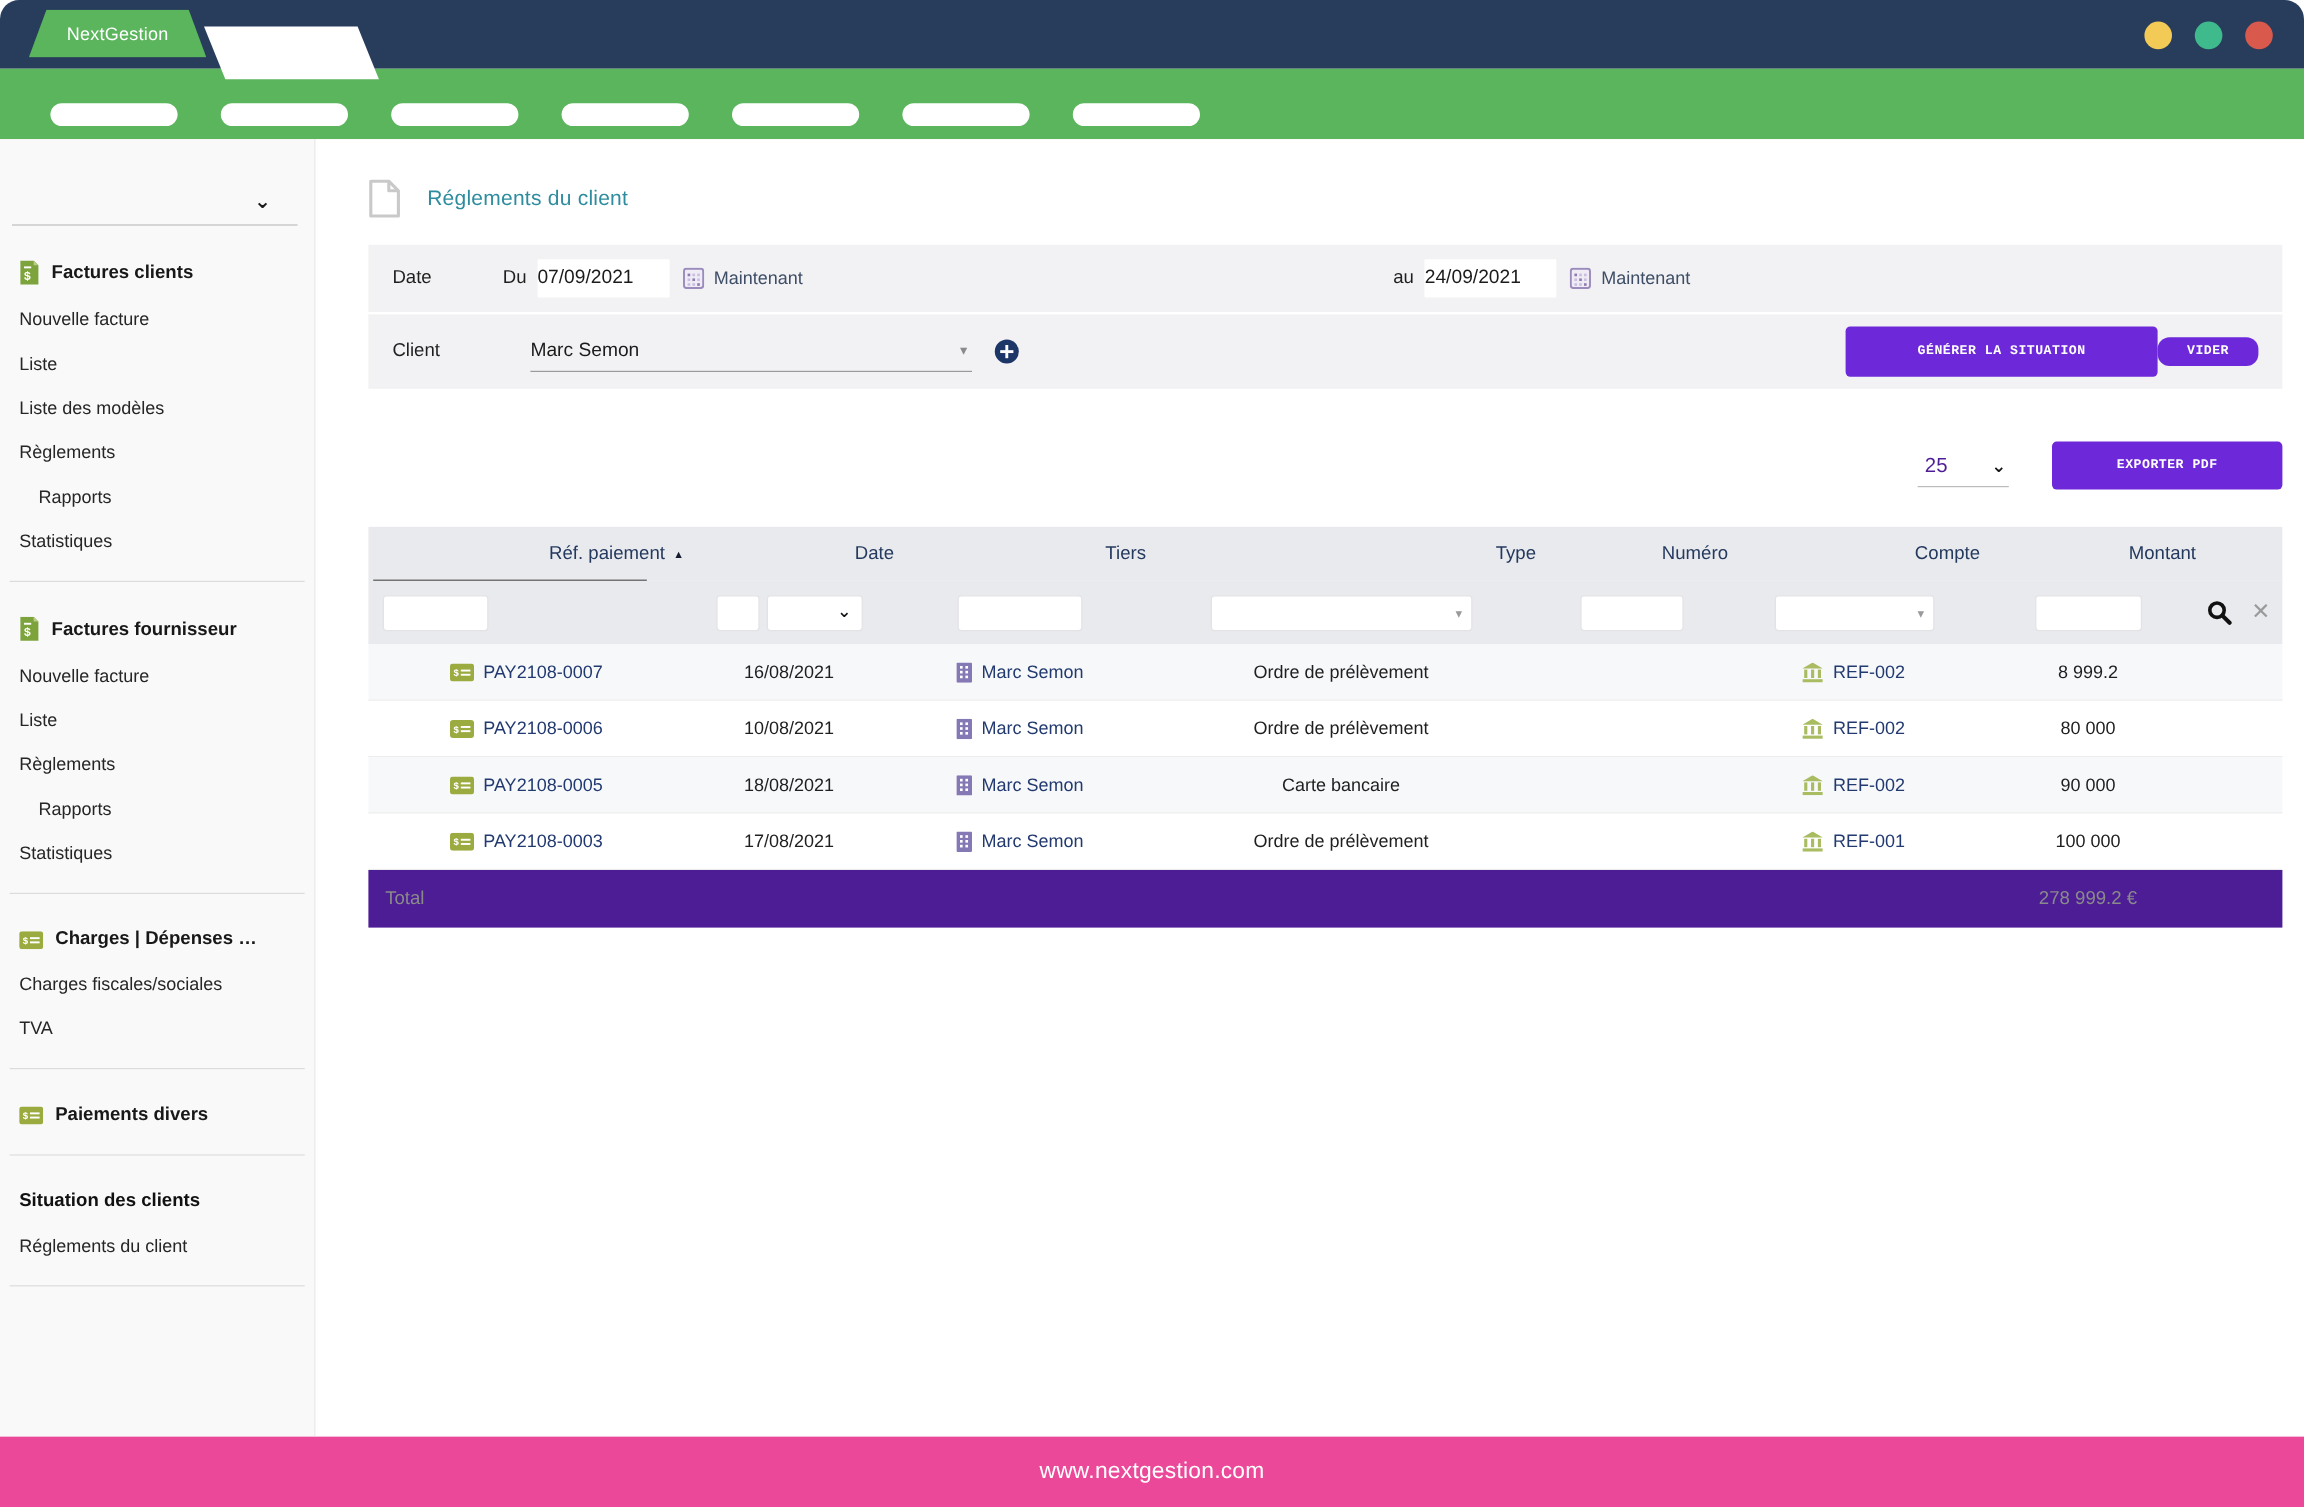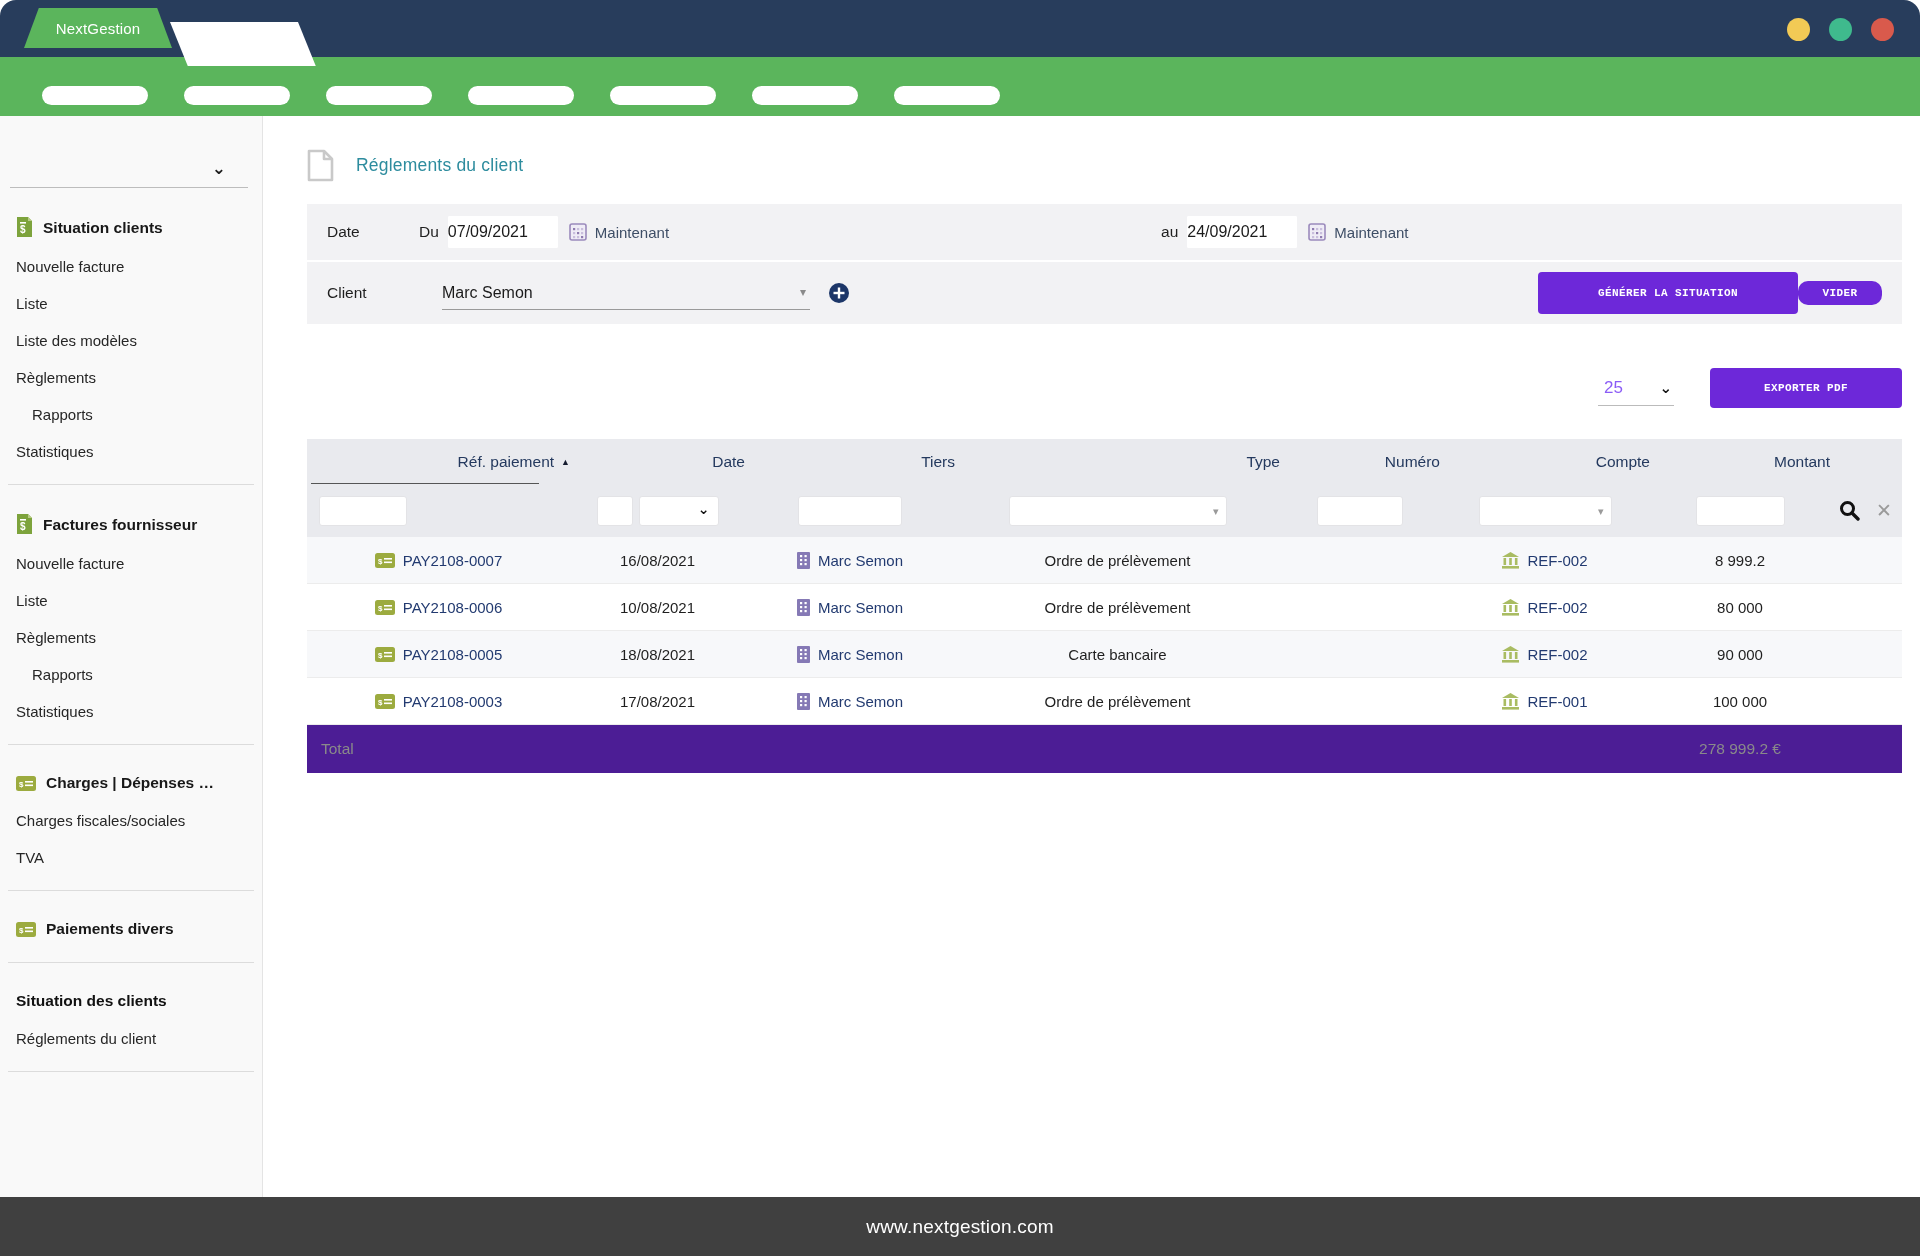--- a/index.html
+++ b/index.html
@@ -67,21 +67,21 @@
   .plus-btn { margin-left:18px; cursor:pointer; display:flex; }
   .btn { border:none; border-radius:4px; background:#6d28d9; color:#fff; font-weight:700;
     font-size:11px; letter-spacing:.4px; cursor:pointer; font-family:Liberation Mono, monospace; }
   .btn.generate { margin-left:auto; width:260px; height:42px; }
   .btn.clear { width:84px; height:24px;border-radius:10px; }
 
   
   .toolbar-row { display:flex; align-items:center; justify-content:flex-end; margin-top:44px; }
   .page-size { position:relative; width:76px; height:36px; border-bottom:1px solid #bbb;
     display:flex; align-items:center; cursor:pointer; margin-right:36px; }
-  .page-size .num { font-size:17px; color:#8b5cf6; margin-left:6px; }
+  .page-size .num { font-size:17px; color:#4c1d95; margin-left:6px; }
   .page-size .chev { position:absolute; right:2px; font-size:15px; font-weight:700; color:#141414; }
   .btn.export { width:192px; height:40px; }
 
   
   .table { margin-top:31px; }
   .tgrid { display:grid; grid-template-columns:263px 175px 210px 325px 160px 210px 180px 1fr; }
   .thead { background:#e9eaee; height:45px; align-items:center; }
   .th { position:relative; text-align:center; font-size:15.5px; color:#24395e; cursor:pointer; height:45px;
     display:flex; align-items:center; justify-content:flex-end; }
   .th .sort-arrow { font-size:9px; color:#141b2e; margin-left:7px; }
@@ -100,21 +100,21 @@
 
   .trow { height:47px; align-items:center; border-bottom:1px solid #ececec; background:#fff; }
   .trow.odd { background:#f7f8fa; }
   .td { display:flex; align-items:center; justify-content:center; gap:8px; font-size:15px; color:#1f1f1f; }
   .link { color:#223a70; cursor:pointer; }
   .ttotal { background:#4c1d95; height:48px; align-items:center; }
   .total-label { padding-left:14px; font-size:15.5px; color:#8a8a8a; justify-content:flex-start; display:flex; }
   .total-value { display:flex; justify-content:center; font-size:15.5px; color:#8a8a8a; }
 
   
-  .footer { height:59px; background:#404040; display:flex; align-items:center; justify-content:center; }
+  .footer { height:59px; background:#ec4899; display:flex; align-items:center; justify-content:center; }
   .footer span { color:#fff; font-size:19px; font-weight:500; letter-spacing:.2px; }
 </style>
 </head>
 <body>
 
 <div class="app">
 
   <div class="topbar">
     <div class="brand-tab">
       <span>NextGestion</span>
@@ -144,21 +144,21 @@
         <span class="chev">⌄</span>
       </div>
 
       <div class="side-section-title">
         <svg class="icn" width="17" height="21" viewBox="0 0 17 21">
             <path d="M1 0h11l4 4v16H1z" fill="#7da33c"></path>
             <path d="M12 0l4 4h-4z" fill="#b9cd86"></path>
             <rect x="4" y="5" width="6" height="1.6" fill="#fff"></rect>
             <text x="4" y="16" font-size="10" font-weight="bold" fill="#fff">$</text>
           </svg>
-        <span>Situation clients</span>
+        <span>Factures clients</span>
       </div>
       <div class="side-item">Nouvelle facture</div>
       <div class="side-item">Liste</div>
       <div class="side-item">Liste des modèles</div>
       <div class="side-item">Règlements</div>
       <div class="side-item indent">Rapports</div>
       <div class="side-item">Statistiques</div>
       <div class="side-divider"></div>
 
       <div class="side-section-title">

